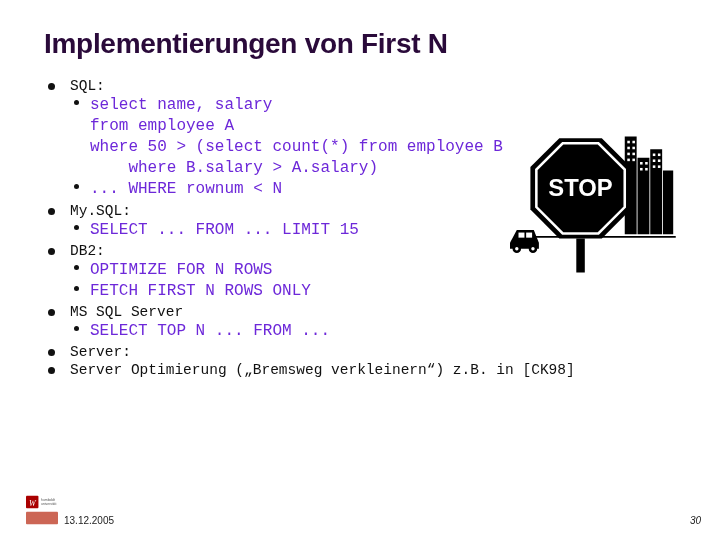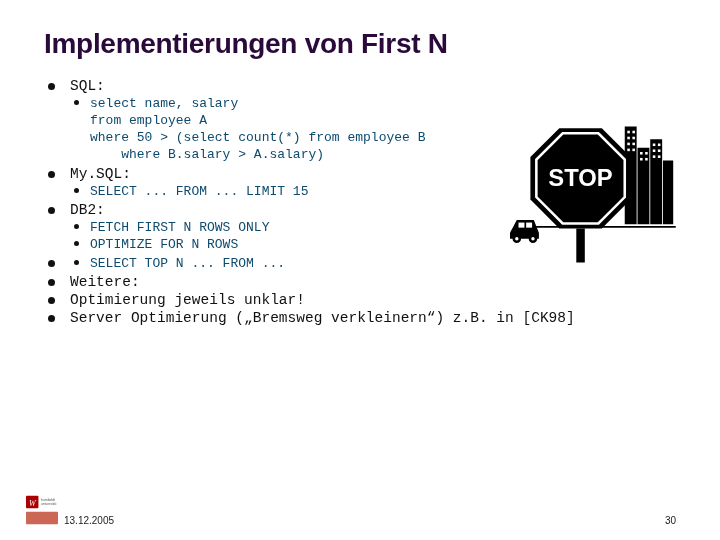--- a/index.html
+++ b/index.html
@@ -46,39 +46,39 @@
     background: #111;
     border-radius: 50%;
   }
   ul.level2 {
     list-style: none;
     margin-top: 1px;
   }
   ul.level2 > li {
     position: relative;
     padding-left: 20px;
-    font-size: 13px;
-    color: #0c4a6e;
+    font-size: 16px;
+    color: #6d28d9;
     line-height: 1.32;
   }
   ul.level2 > li::before {
     content: "";
     position: absolute;
     left: 4px;
     top: 5px;
     width: 5px;
     height: 5px;
     background: #111;
     border-radius: 50%;
   }
   .code-block { white-space: pre; }
   .stop-graphic {
     position: absolute;
     right: 40px;
-    top: 101px;
+    top: 111px;
     width: 170px;
     height: 170px;
   }
   .footer {
     position: absolute;
     bottom: 14px;
     left: 0;
     width: 100%;
     display: flex;
     align-items: flex-end;
@@ -95,61 +95,63 @@
     justify-content: center;
   }
   .footer-date { margin-left: 4px; }
   .footer-center {
     position: absolute;
     left: 50%;
     transform: translateX(-50%);
   }
   .footer-page {
     position: absolute;
-    right: 44px;
+    right: 19px;
+    font-style: italic;
   }
 </style>
 </head>
 <body>
 
 <div class="slide">
   <h1 class="title">Implementierungen von First N</h1>
 
   <ul class="level1">
     <li>
       <span>SQL:</span>
       <ul class="level2">
         <li><span class="code-block">select name, salary
 from employee A
 where 50 &gt; (select count(*) from employee B
     where B.salary &gt; A.salary)</span></li>
+        <li><span>... WHERE rownum &lt; N</span></li>
       </ul>
     </li>
     <li>
       <span>My.SQL:</span>
       <ul class="level2">
         <li><span>SELECT ... FROM ... LIMIT 15</span></li>
       </ul>
     </li>
     <li>
       <span>DB2:</span>
       <ul class="level2">
+        <li><span>OPTIMIZE FOR N ROWS</span></li>
         <li><span>FETCH FIRST N ROWS ONLY</span></li>
-        <li><span>OPTIMIZE FOR N ROWS</span></li>
-      </ul>
-    </li>
-    <li>
+      </ul>
+    </li>
+    <li>
+      <span>MS SQL Server</span>
       <ul class="level2">
         <li><span>SELECT TOP N ... FROM ...</span></li>
       </ul>
     </li>
     <li>
-      <span>Weitere:</span>
-    </li>
-    <li><span>Optimierung jeweils unklar!</span></li>
+      <span>Server:</span>
+    </li>
     <li><span>Server Optimierung („Bremsweg verkleinern“) z.B. in [CK98]</span></li>
   </ul>
 
   <div class="stop-graphic">
     <svg viewBox="0 0 200 200" width="170" height="170">
 
       <g fill="#000">
         <rect x="135" y="30" width="14" height="115"></rect>
         <rect x="150" y="55" width="14" height="90"></rect>
         <rect x="165" y="45" width="14" height="100"></rect>

